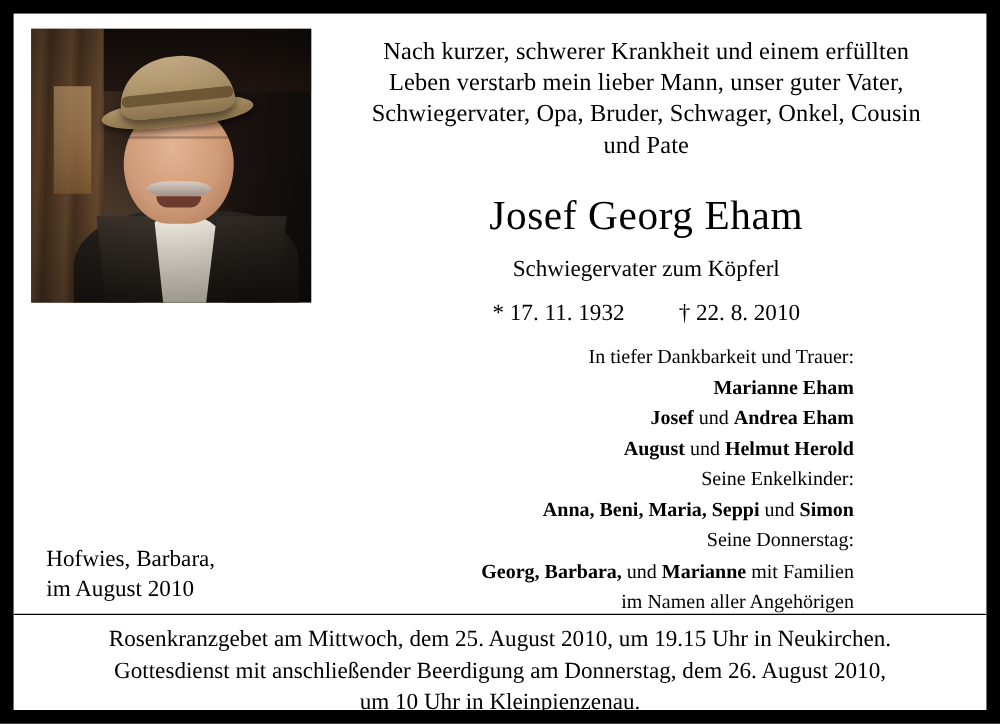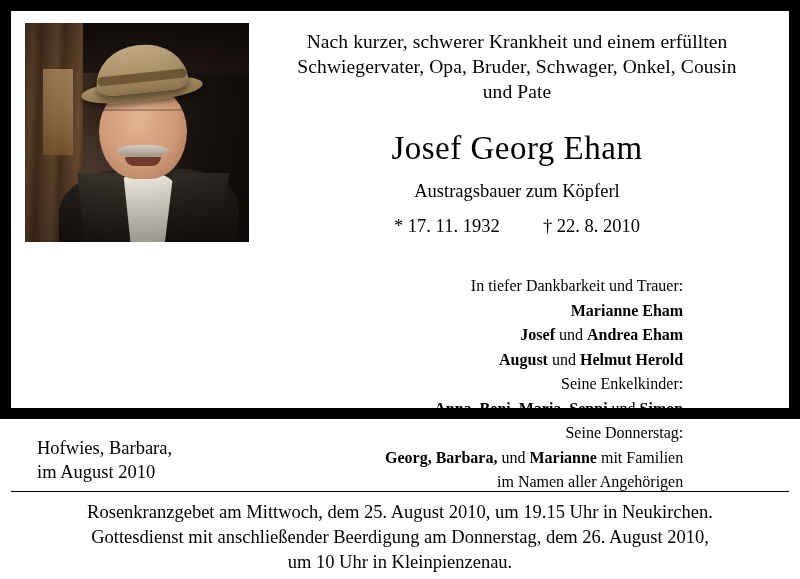--- a/index.html
+++ b/index.html
@@ -11,21 +11,21 @@
     width: 800px;
     height: 579px;
     font-family: "Liberation Serif", serif;
     color: #000000;
     overflow: hidden;
   }
 
   .notice {
     position: relative;
     width: 800px;
-    height: 419px;
+    height: 579px;
     box-sizing: border-box;
     background: #ffffff;
     border: 11px solid #000000;
   }
 
   .inner {
     position: relative;
     width: 100%;
     height: 100%;
     box-sizing: border-box;
@@ -272,26 +272,27 @@
         <div class="mouth"></div>
         <div class="hat-brim"></div>
         <div class="hat"></div>
         <div class="hat-band"></div>
         <div class="photo-shade"></div>
       </div>
 
       <div class="main-text">
         <div class="intro">
           <div>Nach kurzer, schwerer Krankheit und einem erfüllten</div>
+          <div>Leben verstarb mein lieber Mann, unser guter Vater,</div>
           <div>Schwiegervater, Opa, Bruder, Schwager, Onkel, Cousin</div>
           <div>und Pate</div>
         </div>
 
         <div class="name">Josef Georg Eham</div>
-        <div class="epithet">Austragsbauer zum Köpferl</div>
+        <div class="epithet">Schwiegervater zum Köpferl</div>
 
         <div class="dates">
           <span>* 17. 11. 1932</span>
           <span class="gap"></span>
           <span>† 22. 8. 2010</span>
         </div>
       </div>
     </div>
 
     <div class="mourn-block">

